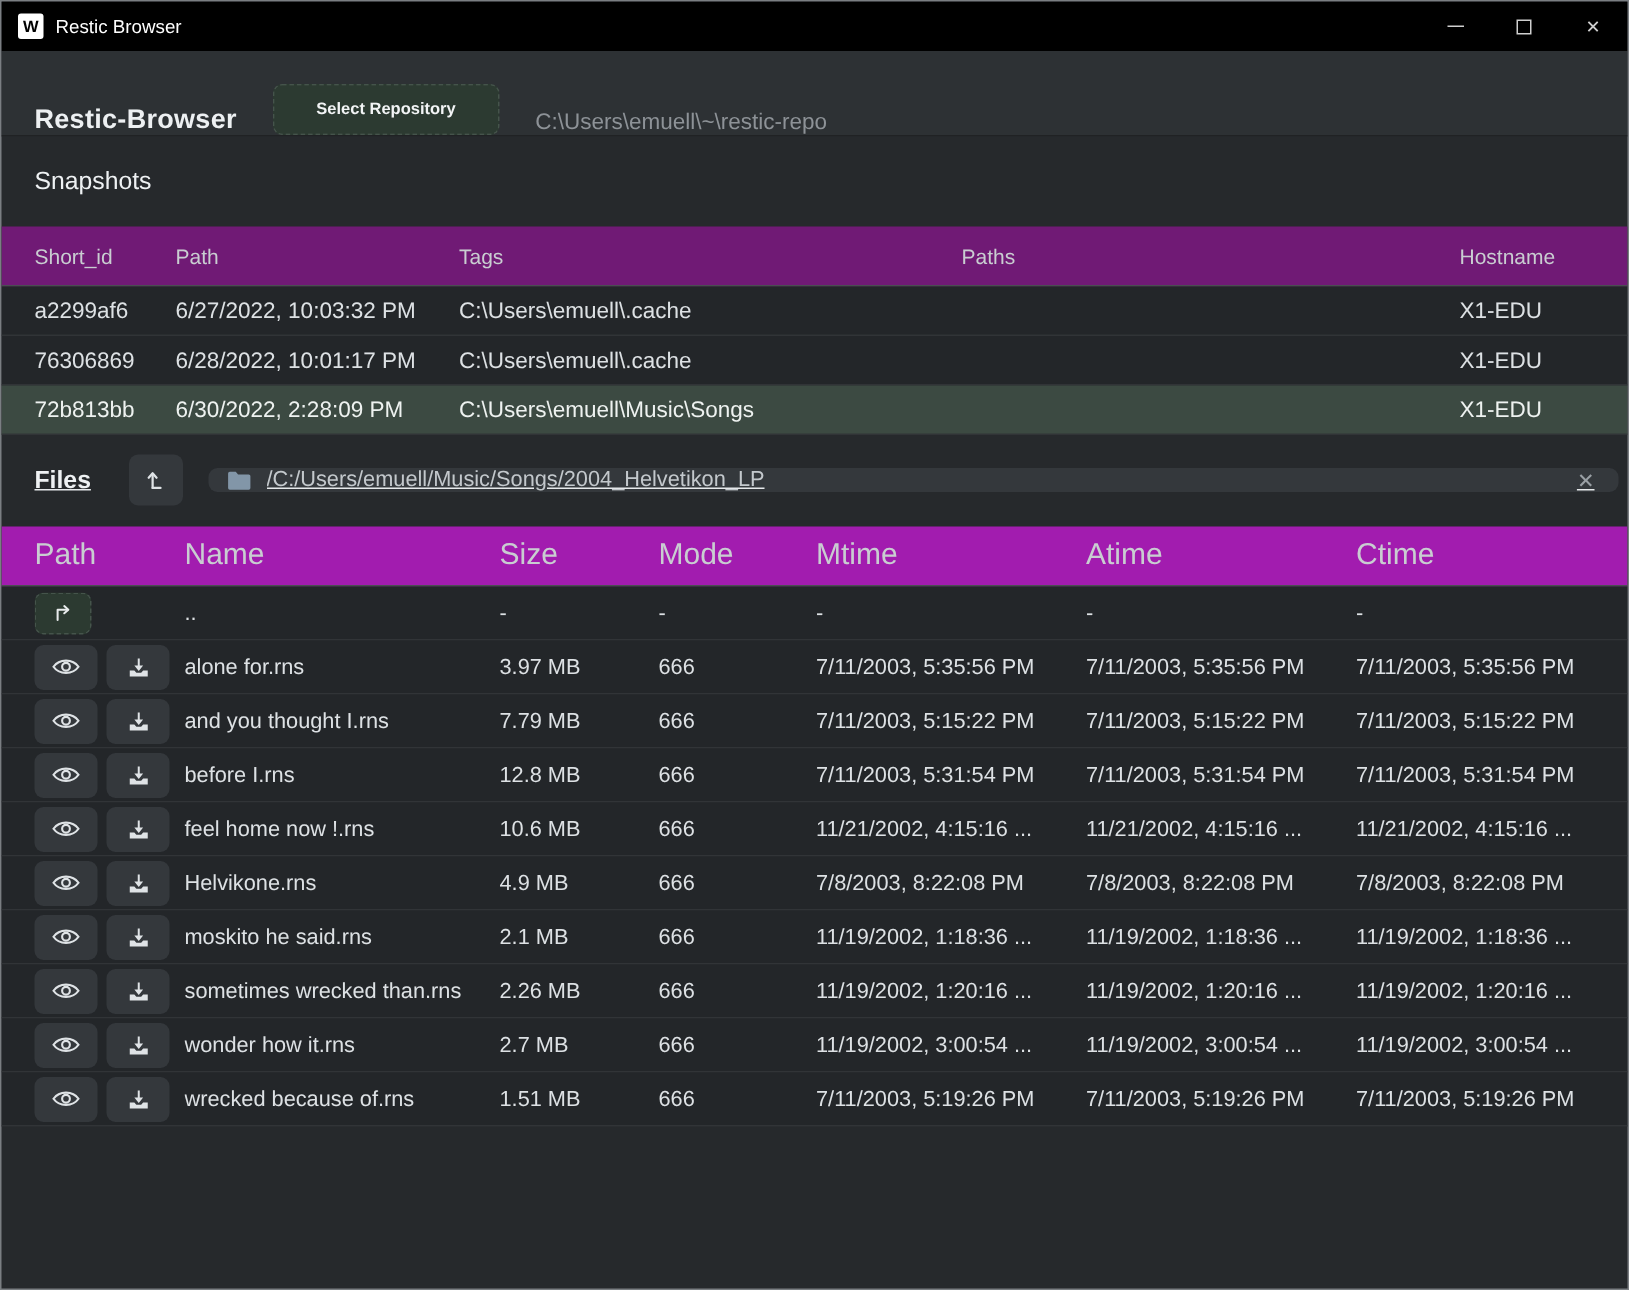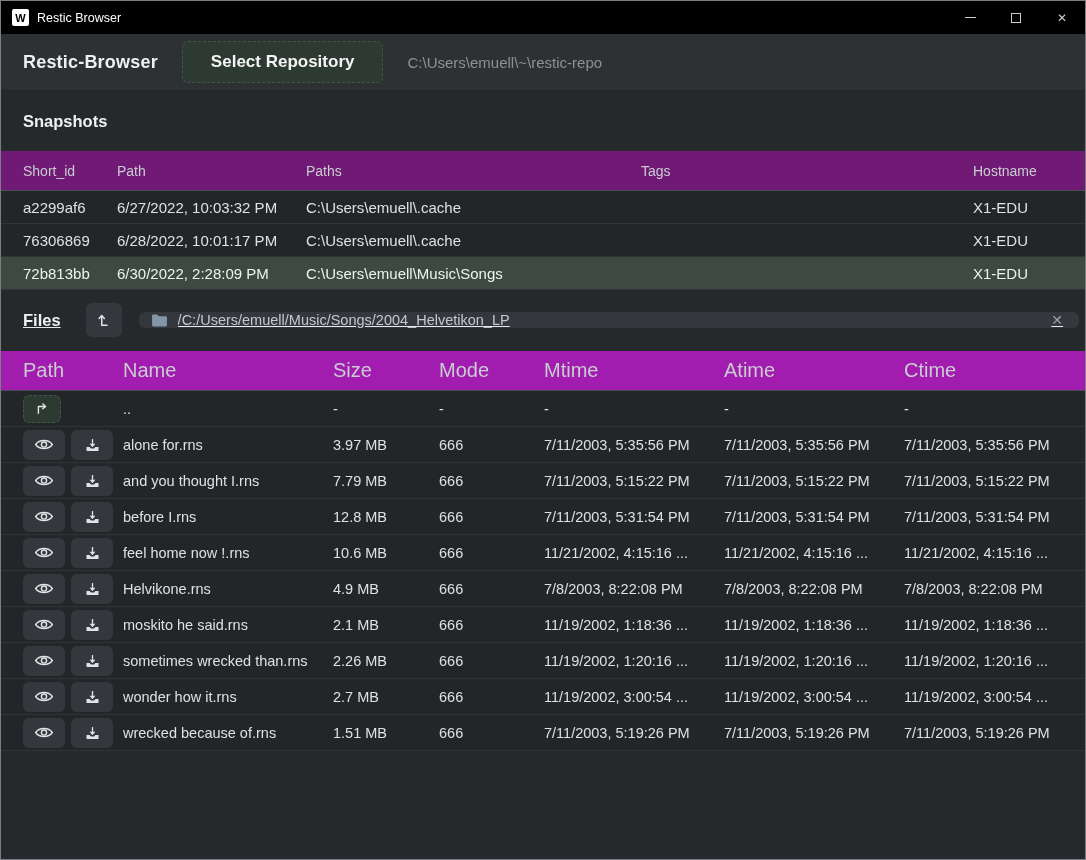--- a/index.html
+++ b/index.html
@@ -32,40 +32,40 @@
     width:46px; height:100%;
     display:flex; align-items:center; justify-content:center;
     color:#cfcfcf; font-size:12px; cursor:default;
   }
   .min-bar { width:11px; height:1.5px; background:#cfcfcf; display:inline-block; }
   .max-box { width:10px; height:10px; border:1.2px solid #cfcfcf; display:inline-block; }
 
   
   .header {
     height:57px; background:#2d3134;
-    display:flex; align-items:center;
+    display:flex; align-items:flex-end;
     padding:0 22px; gap:24px;
     border-bottom:1px solid #202224;
   }
   .app-title { font-size:18px; font-weight:bold; color:#edf0f2; letter-spacing:.2px; }
   .btn-green {
     background:#2c3a31;
     border:1px dashed #45544b;
     border-radius:6px;
-    color:#f2f4f5; font-weight:bold; font-size:17px;
+    color:#f2f4f5; font-weight:bold; font-size:11px;
     padding:10px 28px;
     cursor:pointer;
     font-family:"Liberation Sans", sans-serif;
   }
   .repo-path { font-size:15px; color:#8d9297; }
 
   
   .section-heading {
     height:60px; display:flex; align-items:center; padding:0 22px;
-    font-size:16.5px; font-weight:bold; color:#eef1f3;
+    font-size:16.5px; font-weight:normal; color:#eef1f3;
   }
 
   
   .snap-head, .snap-row {
     display:grid;
     grid-template-columns:94px 189px 335px 332px 1fr;
     align-items:center;
     padding:0 22px;
     white-space:nowrap;
   }
@@ -164,22 +164,22 @@
     <div class="app-title">Restic-Browser</div>
     <button class="btn-green">Select Repository</button>
     <div class="repo-path">C:\Users\emuell\~\restic-repo</div>
   </div>
 
   <div class="section-heading">Snapshots</div>
 
   <div class="snap-head">
     <div>Short_id</div>
     <div>Path</div>
+    <div>Tags</div>
     <div>Paths</div>
-    <div>Tags</div>
     <div>Hostname</div>
   </div>
 
   <div class="snap-row">
     <div class="cell">a2299af6</div>
     <div class="cell">6/27/2022, 10:03:32 PM</div>
     <div class="cell">C:\Users\emuell\.cache</div>
     <div class="cell"></div>
     <div class="cell">X1-EDU</div>
   </div>

